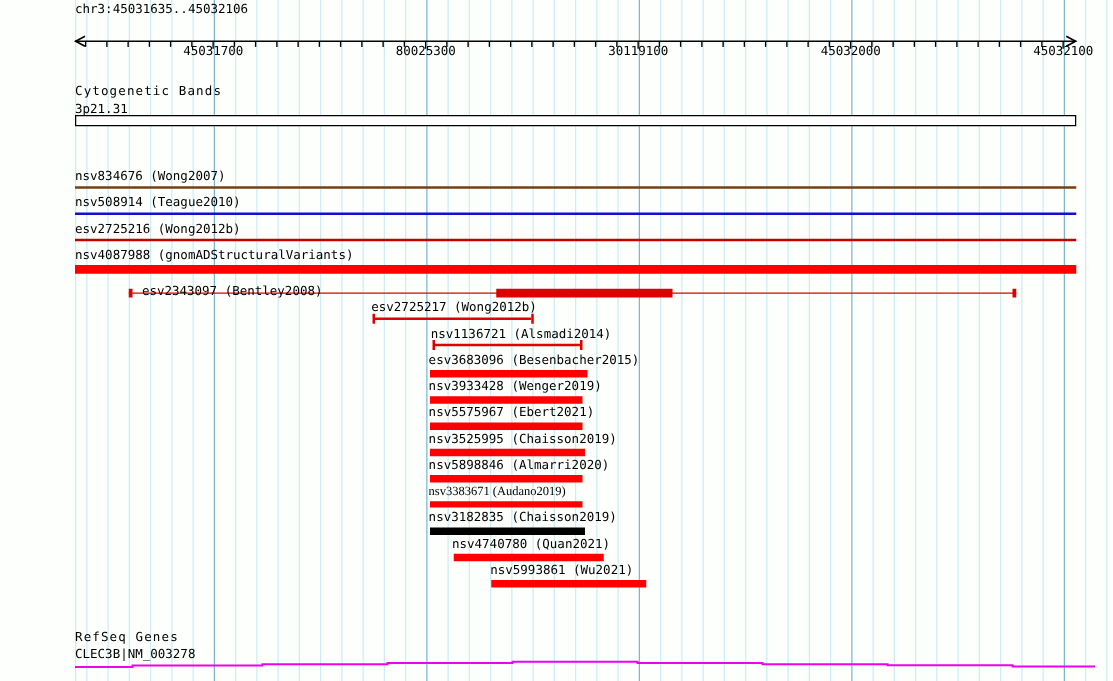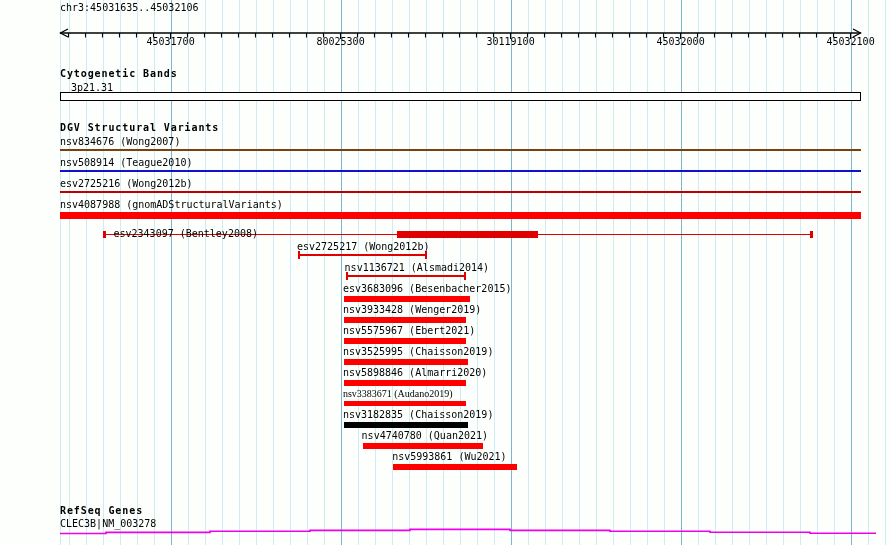--- a/index.html
+++ b/index.html
@@ -5,21 +5,21 @@
   html,body{margin:0;padding:0;background:#fff;}
   .stage{
     position:relative;width:890px;height:545px;overflow:hidden;
     background:#fdfffd;
     font-family:"DejaVu Sans Mono","Liberation Mono",monospace;
     font-size:10px;color:#000;
   }
   .grid{position:absolute;top:0;bottom:0;width:1px;background:#cfecf2;z-index:1;}
   .grid.major{background:#7db7cf;}
   .txt{position:absolute;white-space:nowrap;line-height:13px;z-index:3;}
-  .hdr{font-weight:bold;letter-spacing:0.9px;text-align:center;}
+  .hdr{font-weight:normal;letter-spacing:0.9px;text-align:center;}
   .glyph{position:absolute;z-index:2;}
   #ruler-svg{position:absolute;left:0;top:0;z-index:2;}
   #gene-svg{position:absolute;left:0;top:0;z-index:2;}
   .band-rect{position:absolute;background:#ffffff;border:1px solid #000;z-index:2;box-sizing:border-box;}
   .bracket{box-sizing:border-box;}
   .bracket .mid{position:absolute;left:0;right:0;}
 </style>
 </head>
 <body>
 
@@ -134,24 +134,23 @@
     </svg>
   <div id="ruler-labels">
       <div class="txt" style="left: 146.5px; top: 35px;">45031700</div>
       <div class="txt" style="left: 316.5px; top: 35px;">80025300</div>
       <div class="txt" style="left: 486.5px; top: 35px;">30119100</div>
       <div class="txt" style="left: 656.5px; top: 35px;">45032000</div>
       <div class="txt" style="left: 826.5px; top: 35px;">45032100</div>
     </div>
 
   <div class="txt hdr" style="left:60px;top:67px;">Cytogenetic Bands</div>
-  <div class="txt" style="left:71px;top:81px;">3p21.31</div>
+  <div class="txt" style="left:60px;top:81px;">3p21.31</div>
   <div class="band-rect" style="left:60px;top:92px;width:801px;height:9px;"></div>
 
-  <div class="txt hdr" style="left:60px;top:121px;">DGV Structural Variants</div>
   <div id="dgv-rows">
       <div class="txt" style="left: 60px; top: 135px;">nsv834676 (Wong2007)</div>
       <div class="glyph" style="left: 60px; width: 800.7px; top: 149px; height: 2px; background: rgb(123, 63, 16);"></div>
       <div class="txt" style="left: 60px; top: 156px;">nsv508914 (Teague2010)</div>
       <div class="glyph" style="left: 60px; width: 800.7px; top: 170px; height: 2px; background: rgb(17, 17, 204);"></div>
       <div class="txt" style="left: 60px; top: 177px;">esv2725216 (Wong2012b)</div>
       <div class="glyph" style="left: 60px; width: 800.7px; top: 191px; height: 2px; background: rgb(192, 0, 0);"></div>
       <div class="txt" style="left: 60px; top: 198px;">nsv4087988 (gnomADStructuralVariants)</div>
       <div class="glyph" style="left: 60px; width: 800.7px; top: 212px; height: 7px; background: rgb(255, 0, 0);"></div>
       <div class="txt" style="left: 101.5px; top: 227px; margin-left: 12px;">esv2343097 (Bentley2008)</div>

